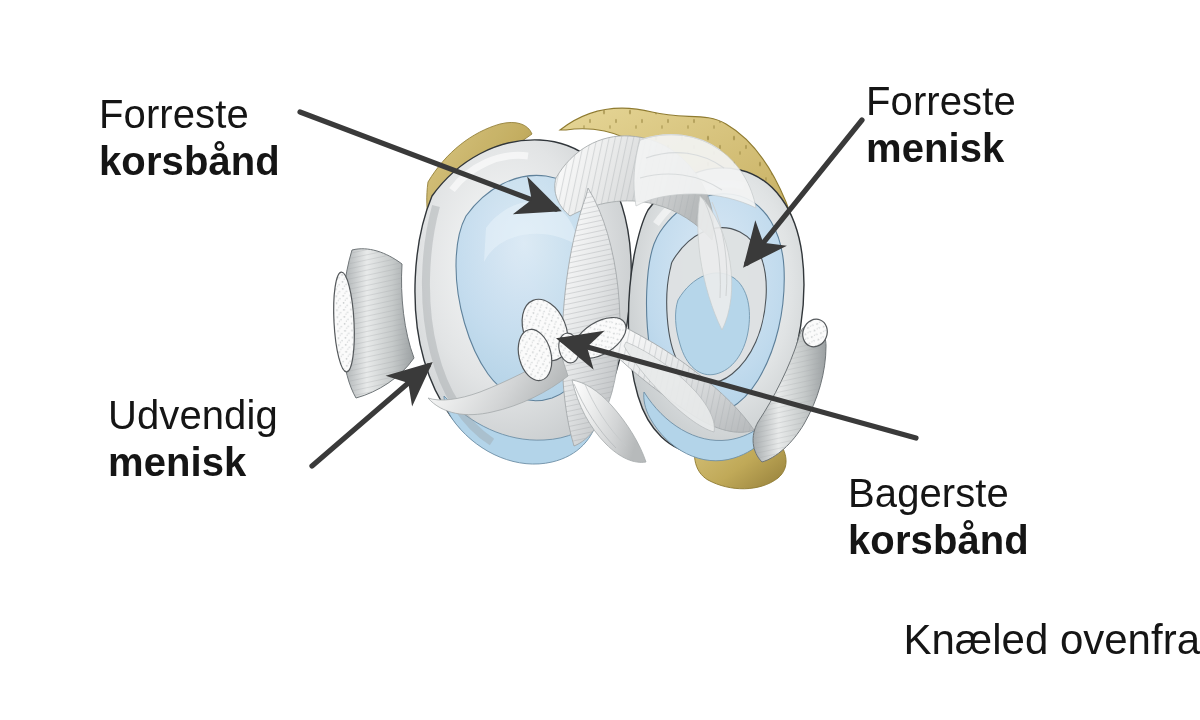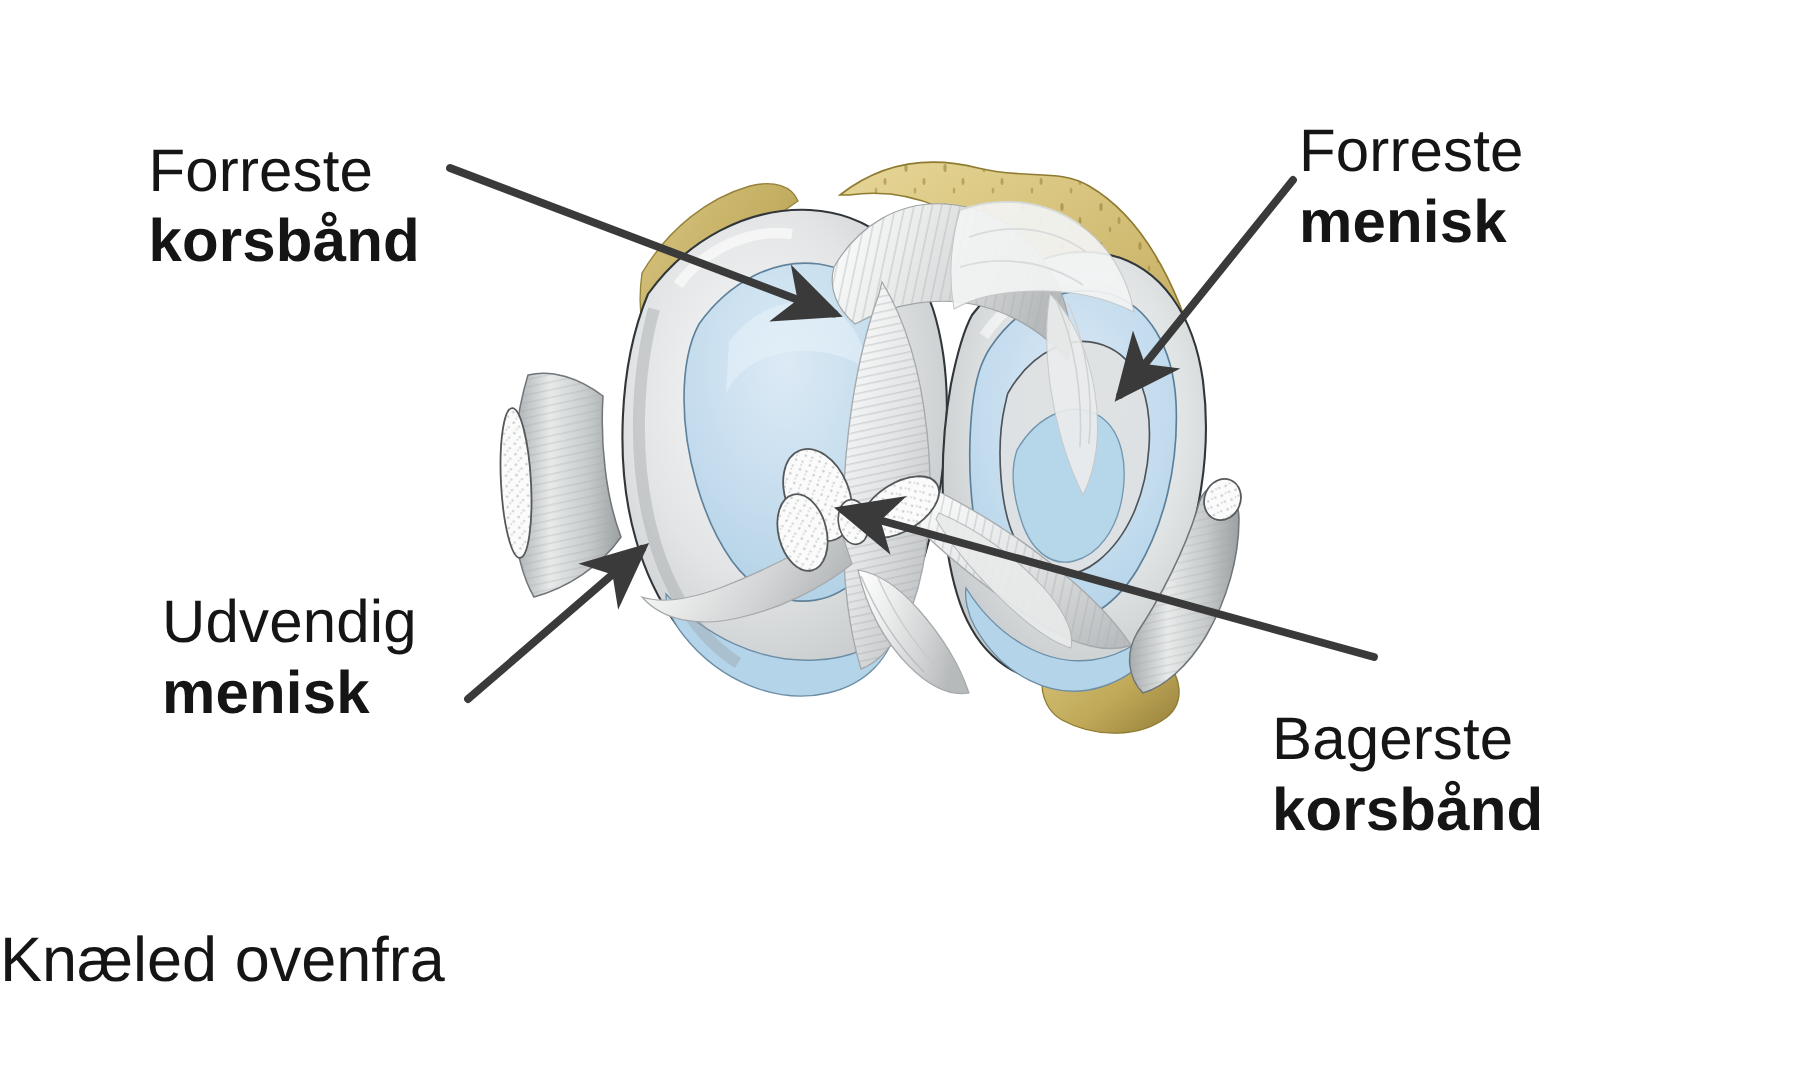--- a/index.html
+++ b/index.html
@@ -31,21 +31,21 @@
   #lbl-anterior  { left: 99px;  top: 72px; margin-top: 19px; }
   #lbl-lateral   { left: 866px; top: 78px; }
   #lbl-medial    { left: 108px; top: 392px; }
   #lbl-posterior { left: 848px; top: 458px; margin-top: 12px; }
 
   #caption {
     position: absolute;
     left: 0;
     top: 616px;
     width: 1200px;
-    text-align: left;
+    text-align: right;
     font-size: 42px;
     color: #151515;
     font-family: "Liberation Sans", sans-serif;
   }
 
   #art {
     position: absolute;
     left: 0;
     top: 0;
     width: 1200px;

